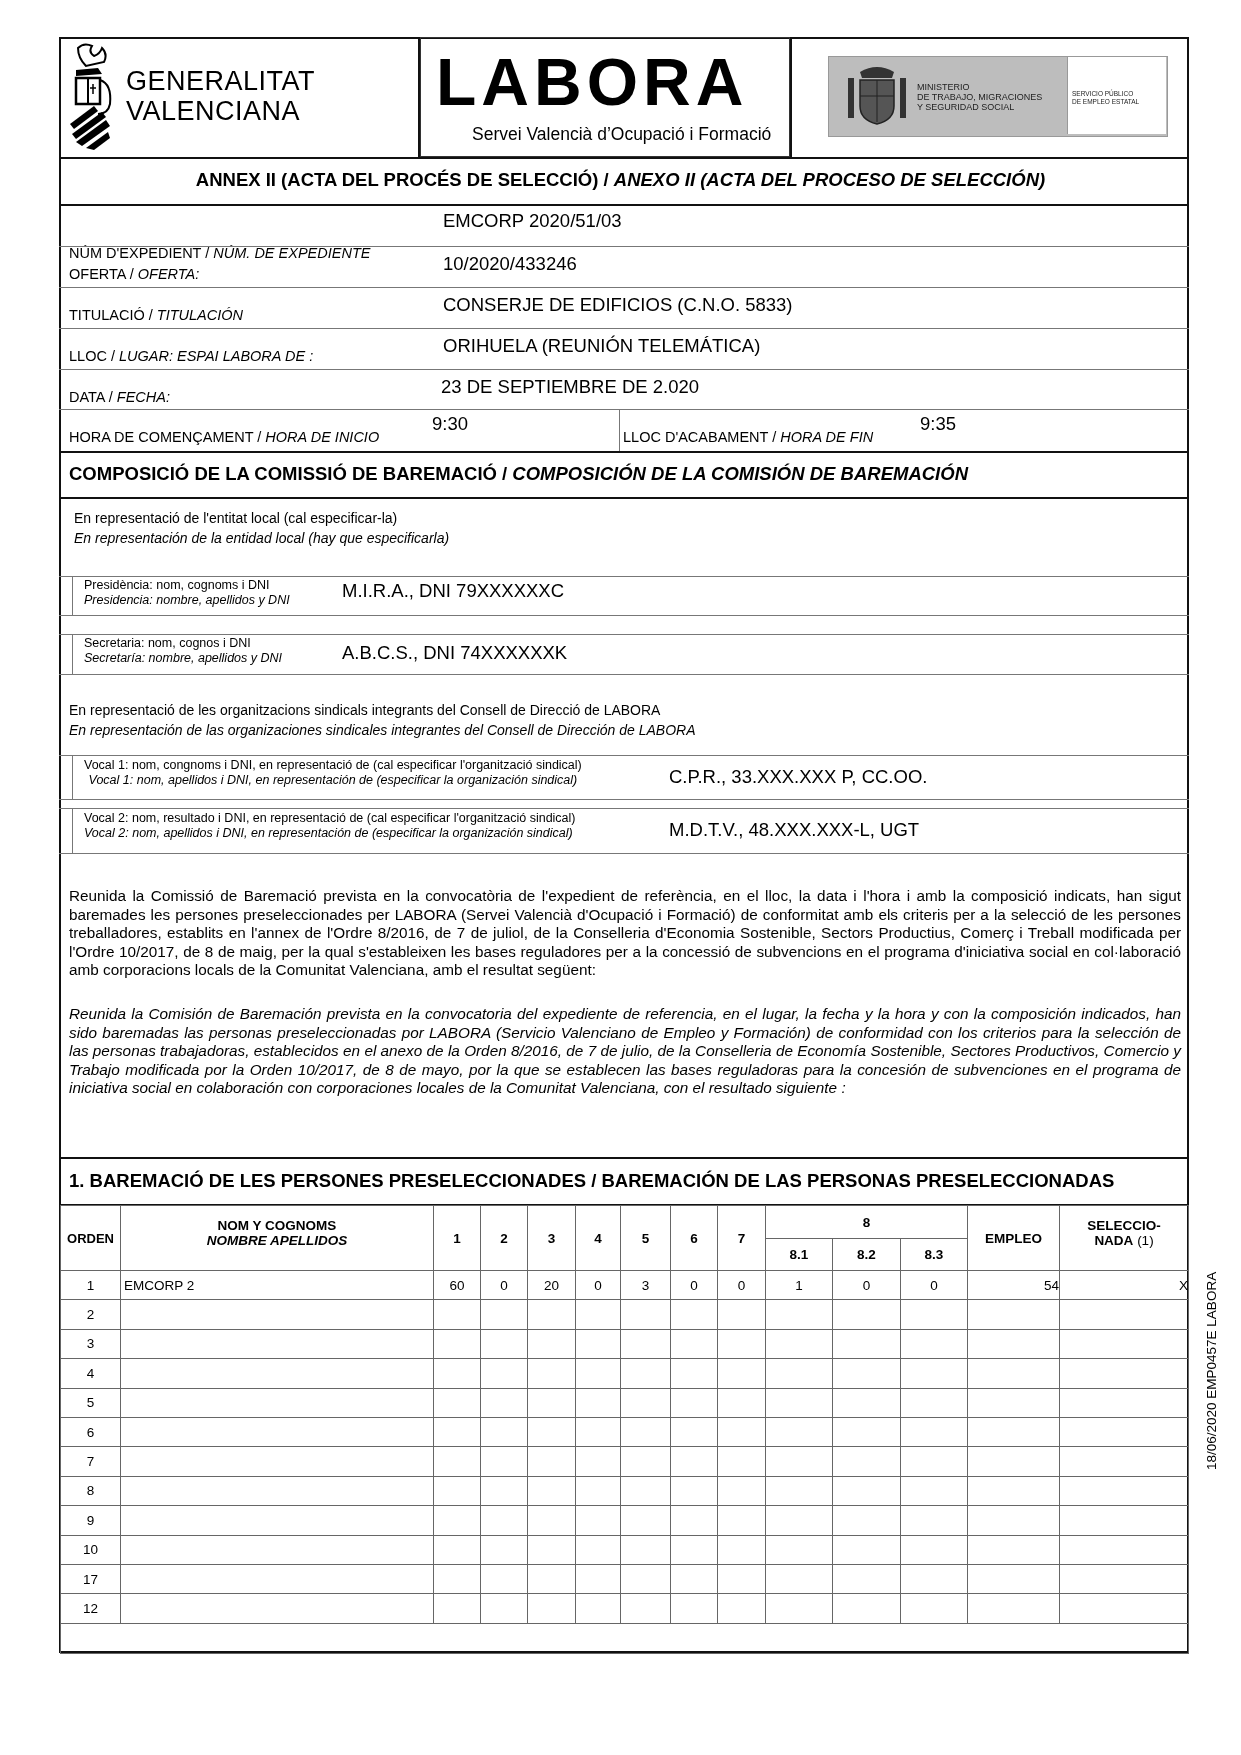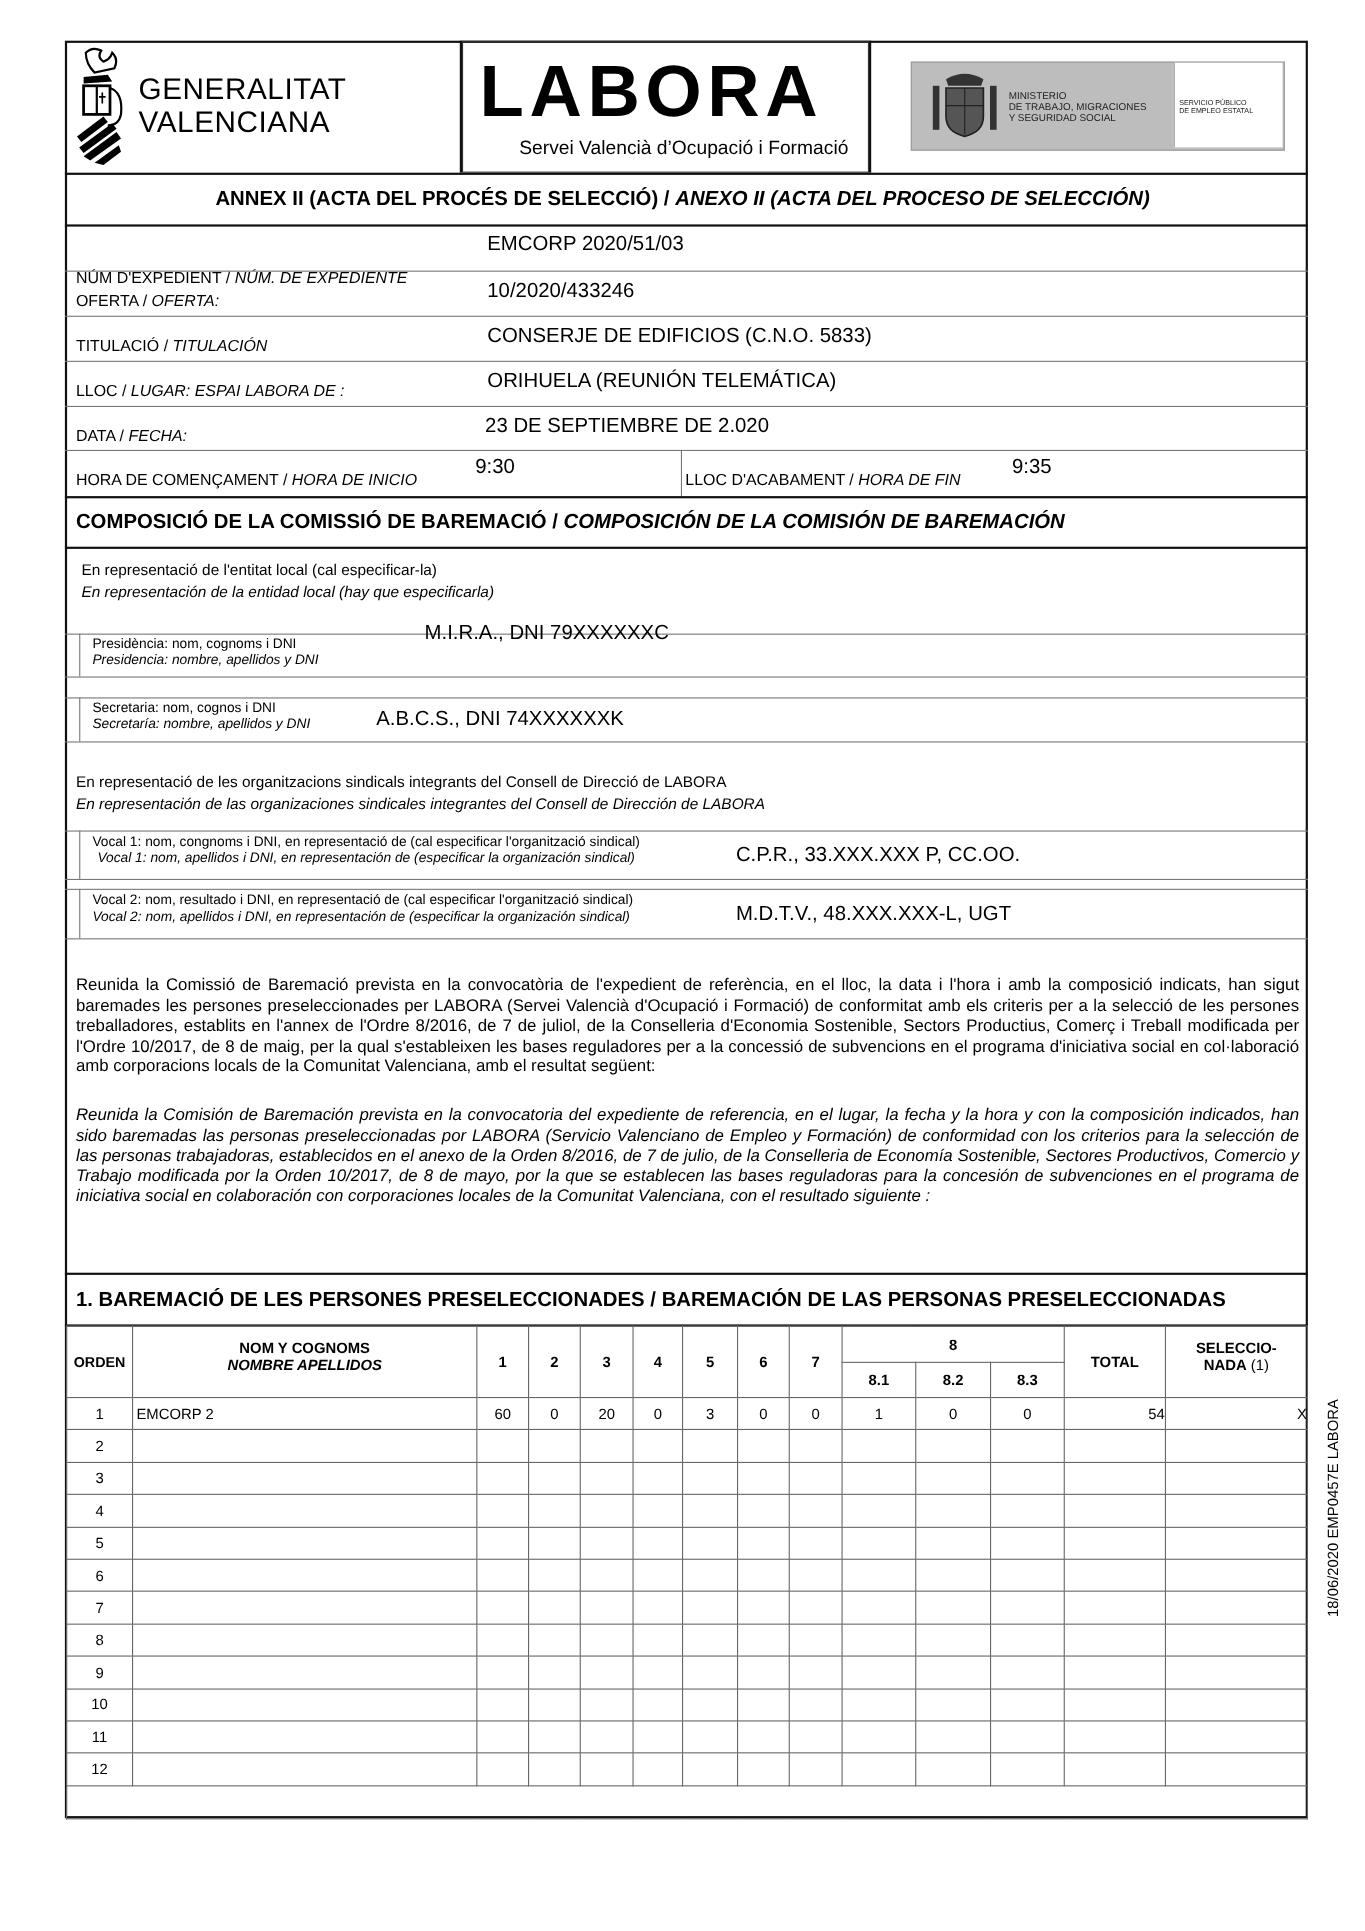--- a/index.html
+++ b/index.html
@@ -115,21 +115,21 @@
 
 <div class="section-title" style="left:69px; top:463px;"><span>COMPOSICIÓ DE LA COMISSIÓ DE BAREMACIÓ / </span><i>COMPOSICIÓN DE LA COMISIÓN DE BAREMACIÓN</i></div>
 <div class="hline thick" style="top:497px;"></div>
 
 <div class="lbl" style="left:74px; top:510px; font-size:14px;">En representació de l'entitat local (cal especificar-la)</div>
 <div class="lbl" style="left:74px; top:530px; font-size:14px; font-style:italic;">En representación de la entidad local (hay que especificarla)</div>
 
 <div class="hline" style="top:576px;"></div>
 <div class="vline" style="left:72px; top:576px; height:39px;"></div>
 <div class="small" style="left:84px; top:578px;"><div>Presidència: nom, cognoms i DNI</div><i>Presidencia: nombre, apellidos y DNI</i></div>
-<div class="val" style="left:342px; top:564px;margin-left:44px;">M.I.R.A., DNI 79XXXXXXC</div>
+<div class="val" style="left:342px; top:580px;">M.I.R.A., DNI 79XXXXXXC</div>
 <div class="hline" style="top:615px;"></div>
 
 <div class="hline" style="top:634px;"></div>
 <div class="vline" style="left:72px; top:634px; height:40px;"></div>
 <div class="small" style="left:84px; top:636px;"><div>Secretaria: nom, cognos i DNI</div><i>Secretaría: nombre, apellidos y DNI</i></div>
 <div class="val" style="left:342px; top:642px;">A.B.C.S., DNI 74XXXXXXK</div>
 <div class="hline" style="top:674px;"></div>
 
 <div class="lbl" style="left:69px; top:702px; font-size:14px;">En representació de les organitzacions sindicals integrants del Consell de Direcció de LABORA</div>
 <div class="lbl" style="left:69px; top:722px; font-size:14px; font-style:italic;">En representación de las organizaciones sindicales integrantes del Consell de Dirección de LABORA</div>
@@ -175,21 +175,21 @@
       <th rowspan="2" style="font-size:13px;">ORDEN</th>
       <th rowspan="2" style="vertical-align:top; padding-top:12px;"><div>NOM Y COGNOMS</div><i>NOMBRE APELLIDOS</i></th>
       <th rowspan="2">1</th>
       <th rowspan="2">2</th>
       <th rowspan="2">3</th>
       <th rowspan="2">4</th>
       <th rowspan="2">5</th>
       <th rowspan="2">6</th>
       <th rowspan="2">7</th>
       <th colspan="3">8</th>
-      <th rowspan="2">TOTAL</th>
+      <th rowspan="2">EMPLEO</th>
       <th rowspan="2" style="vertical-align:top; padding-top:12px;"><div>SELECCIO-</div><span>NADA</span><span style="font-weight:normal;"> (1)</span></th>
     </tr>
     <tr style="height:32px;">
       <th>8.1</th>
       <th>8.2</th>
       <th>8.3</th>
     </tr>
   </thead>
   <tbody id="rows-body">
       <tr style="height: 29.4px;">
@@ -346,21 +346,21 @@
         <td></td>
         <td></td>
         <td></td>
         <td></td>
         <td></td>
         <td></td>
         <td class="total"></td>
         <td class="sel"></td>
       </tr>
       <tr style="height: 29.4px;">
-        <td>11</td>
+        <td>17</td>
         <td class="name"></td>
         <td></td>
         <td></td>
         <td></td>
         <td></td>
         <td></td>
         <td></td>
         <td></td>
         <td></td>
         <td></td>

